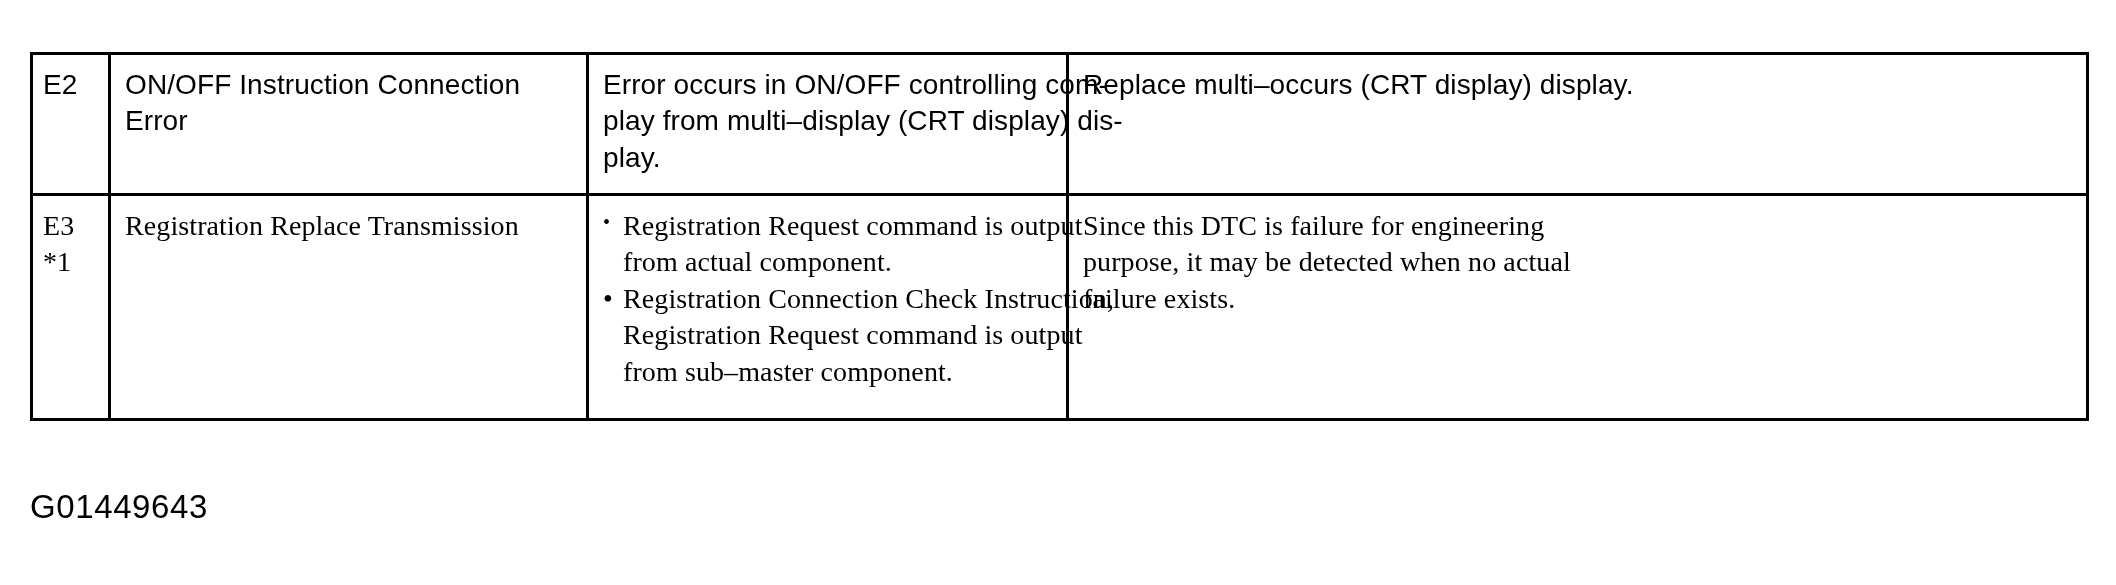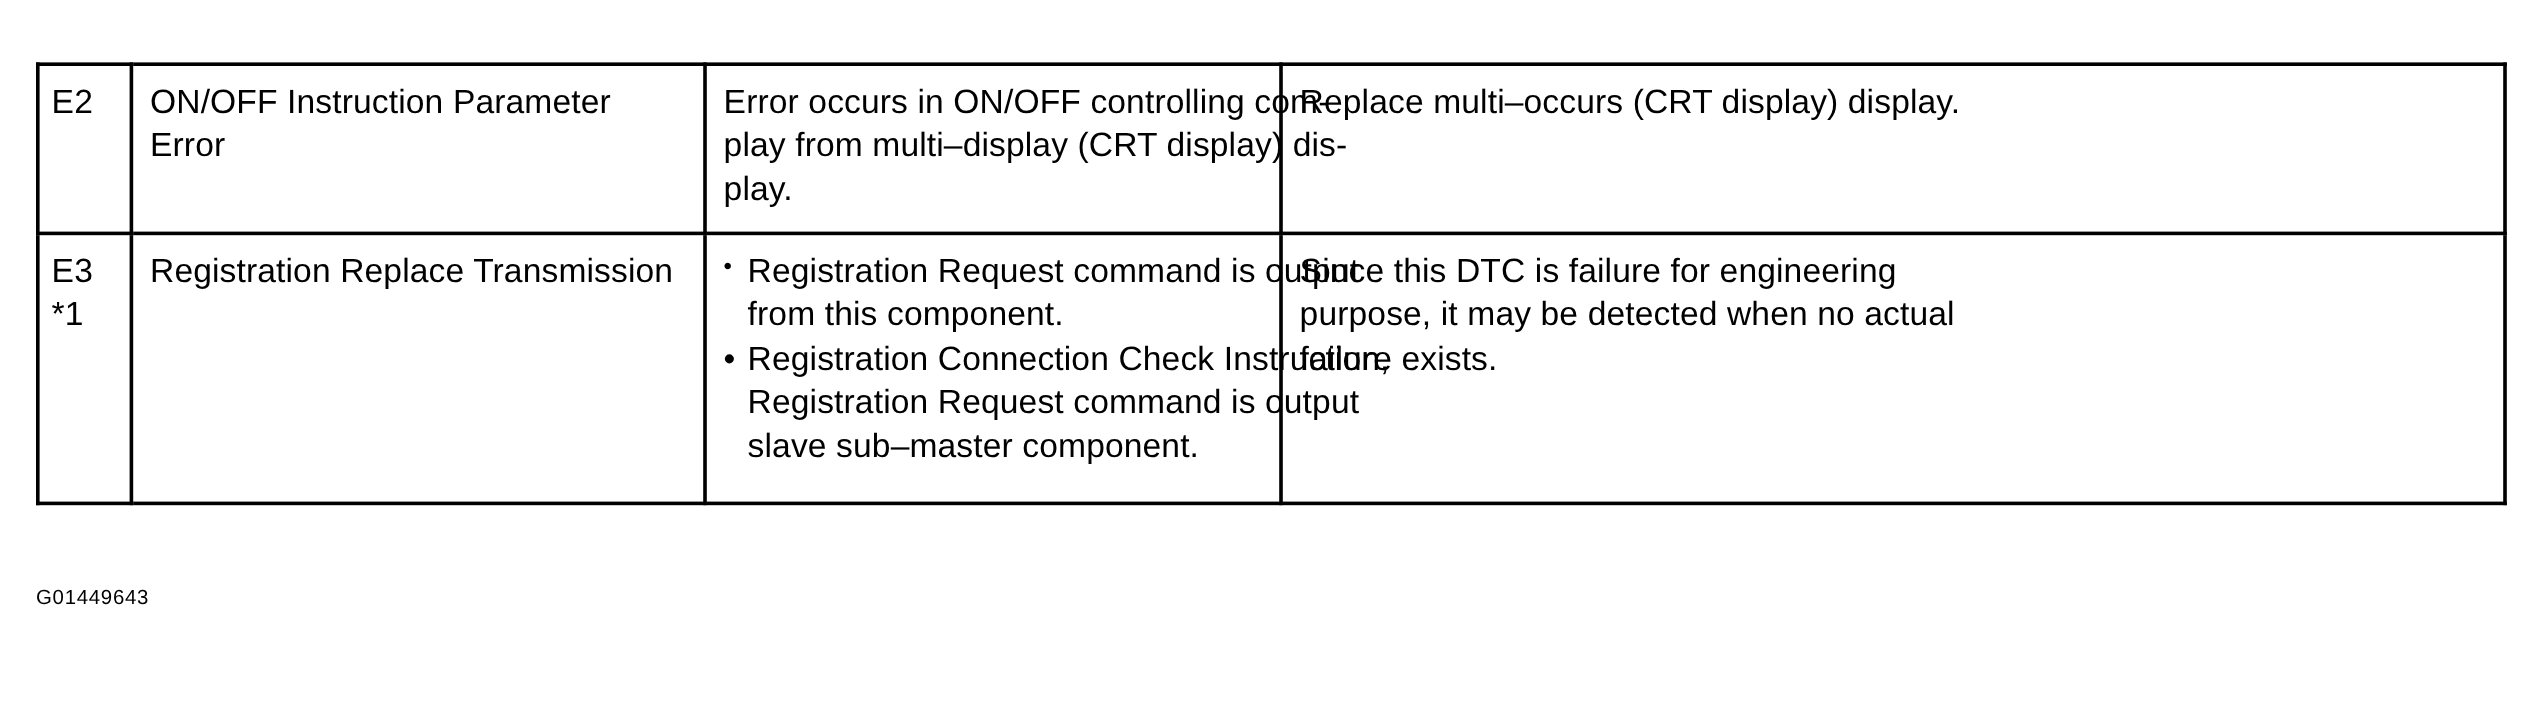--- a/index.html
+++ b/index.html
@@ -94,28 +94,28 @@
     font-size: 20px;
     top: 1px;
   }
   .bullet-line {
     display: block;
     white-space: pre;
   }
 
   
   .row-e2 .cell-inner { min-height: 112px; }
-  .row-e3 .cell-inner { min-height: 196px; }
+  .row-e3 .cell-inner { min-height: 196px; font-family: Liberation Serif, serif; }
 
   
   .figure-id {
     position: absolute;
     left: 30px;
     top: 488px;
-    font-size: 17px;
+    font-size: 33px;
     letter-spacing: 0.6px;
     white-space: nowrap;
   }
 </style>
 </head>
 <body>
 
 <div class="page">
 
   <table class="dtc-table">
@@ -129,21 +129,21 @@
 
       <tr class="row-e2">
         <td>
           <div class="cell-inner cell-code">
             <span class="code-line">E2</span>
             <span class="code-line"></span>
           </div>
         </td>
         <td>
           <div class="cell-inner cell-name">
-            <span class="name-text">ON/OFF Instruction Parameter Error</span>
+            <span class="name-text">ON/OFF Instruction Connection Error</span>
           </div>
         </td>
         <td>
           <div class="cell-inner">
             <span class="line">Error occurs in ON/OFF controlling com-</span>
             <span class="line">play from multi–display (CRT display) dis-</span>
             <span class="line">play.</span>
           </div>
         </td>
         <td>
@@ -165,28 +165,28 @@
             <span class="name-text">Registration Replace Transmission</span>
           </div>
         </td>
         <td>
           <div class="cell-inner">
             <div class="bullet-list">
 
               <div class="bullet-item">
                 <span class="bullet-mark small">•</span>
                 <span class="bullet-line">Registration Request command is output</span>
-                <span class="bullet-line">from this component.</span>
+                <span class="bullet-line">from actual component.</span>
               </div>
 
               <div class="bullet-item">
                 <span class="bullet-mark">•</span>
                 <span class="bullet-line">Registration Connection Check Instruction,</span>
                 <span class="bullet-line">Registration Request command is output</span>
-                <span class="bullet-line">slave sub–master component.</span>
+                <span class="bullet-line">from sub–master component.</span>
               </div>
 
             </div>
           </div>
         </td>
         <td>
           <div class="cell-inner">
             <span class="line">Since this DTC is failure for engineering</span>
             <span class="line">purpose, it may be detected when no actual</span>
             <span class="line">failure exists.</span>

